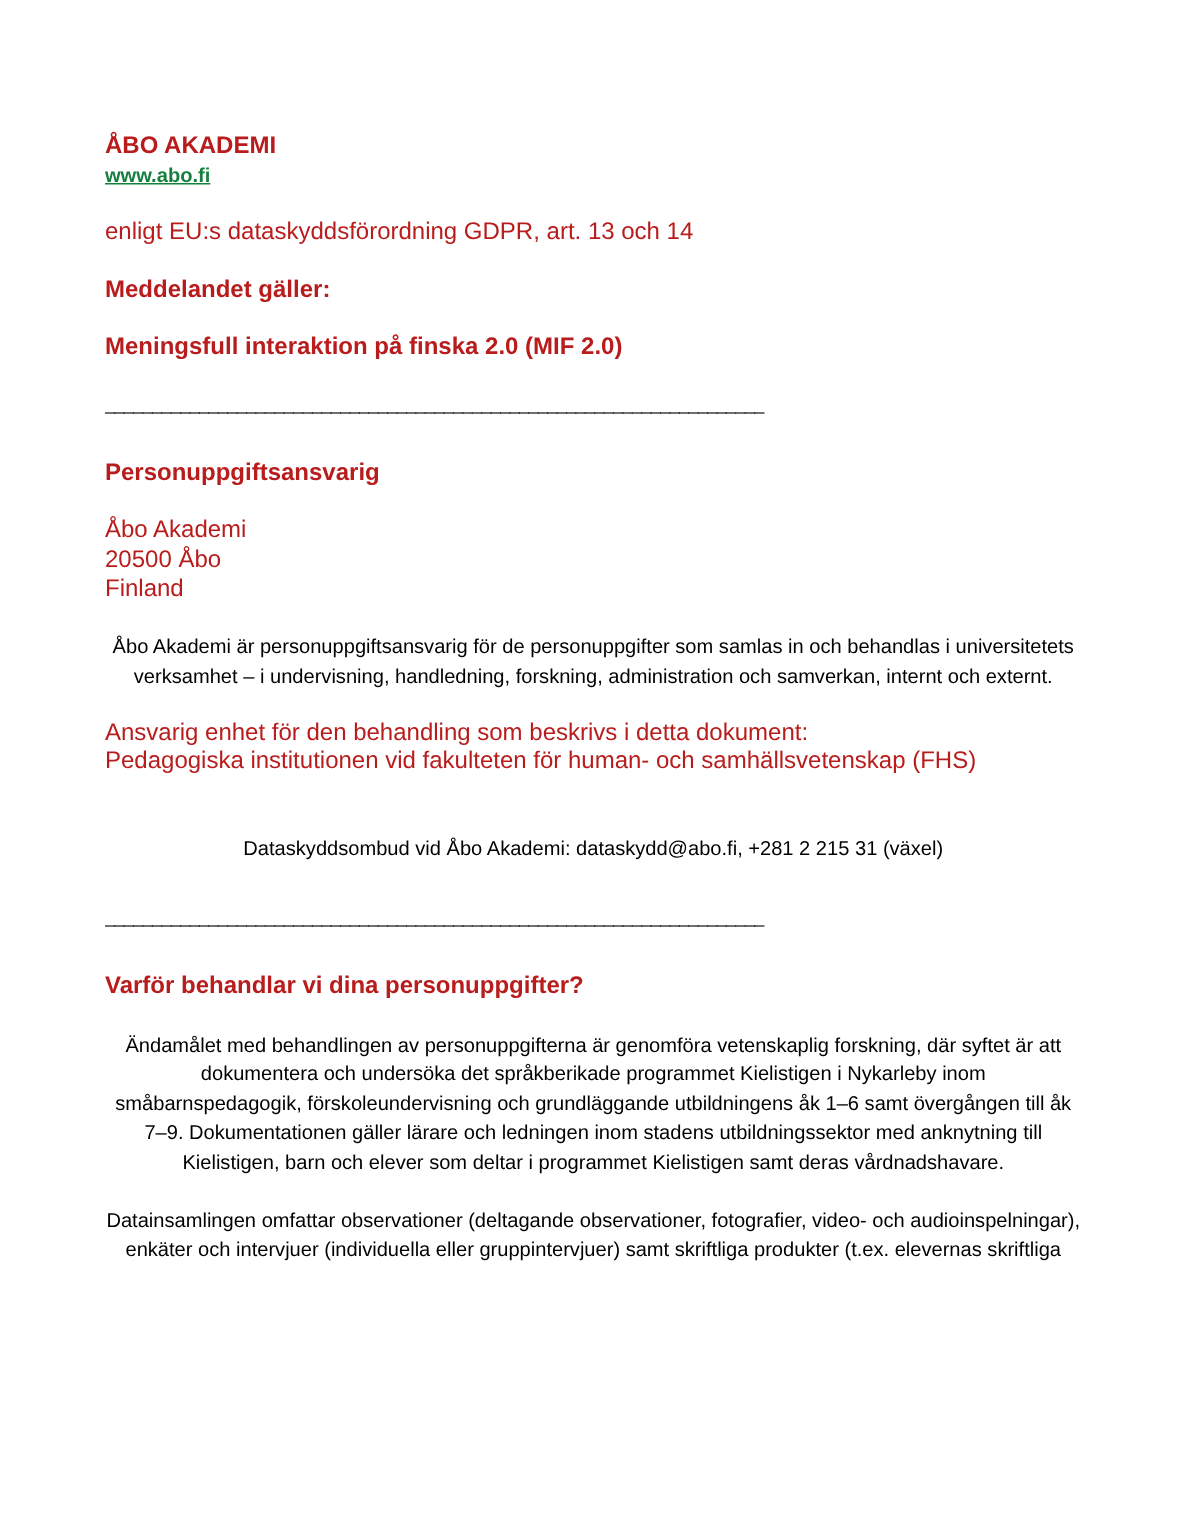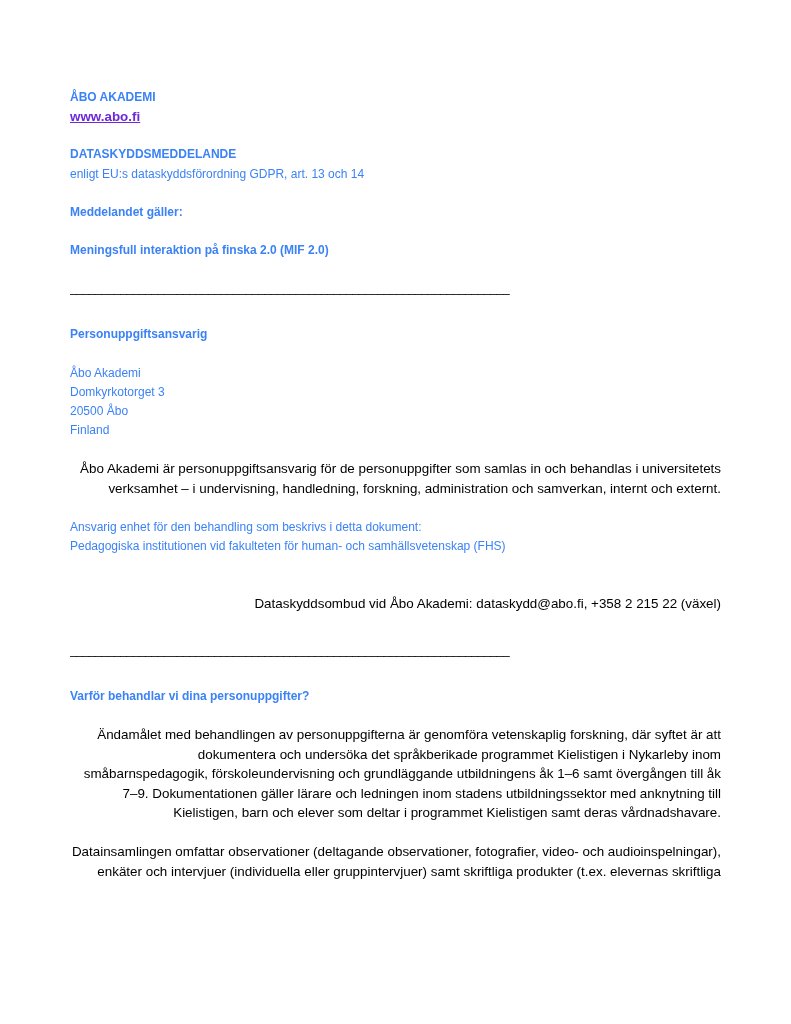--- a/index.html
+++ b/index.html
@@ -17,30 +17,30 @@
     box-sizing: border-box;
     overflow: hidden;
   }
   .content {
     position: absolute;
     left: 70px;
     top: 88px;
     width: 651px;
   }
   .line {
-    font-size: 12px;
+    font-size: 16px;
     line-height: 19.2px;
-    color: #3b82f6;
+    color: #b91c1c;
     white-space: pre-wrap;
   }
   .bold {
     font-weight: bold;
   }
   .link {
-    color: #6d28d9;
+    color: #15803d;
     text-decoration: underline;
     font-weight: bold;
     font-size: 13.4px;
     line-height: 19.2px;
     display: inline-block;
   }
   .block {
     margin: 0;
   }
   .gap-md { height: 19px; }
@@ -50,35 +50,34 @@
     line-height: 19.2px;
     letter-spacing: -0.4px;
     white-space: nowrap;
     overflow: hidden;
     width: 535px;
     color: #000000;
   }
   .para {
     font-size: 13.4px;
     line-height: 19.6px;
-    text-align: right;
+    text-align: center;
   }
 </style>
 </head>
 <body>
 
 <div class="page">
   <div class="content">
 
     <div class="line bold block">ÅBO AKADEMI</div>
     <a class="link" href="#">www.abo.fi</a>
 
     <div class="gap-md"></div>
 
-    <div class="line bold block">DATASKYDDSMEDDELANDE</div>
     <div class="line block">enligt EU:s dataskyddsförordning GDPR, art. 13 och 14</div>
 
     <div class="gap-md"></div>
 
     <div class="line bold block">Meddelandet gäller:</div>
 
     <div class="gap-md"></div>
 
     <div class="line bold block">Meningsfull interaktion på finska 2.0 (MIF 2.0)</div>
 
@@ -86,39 +85,38 @@
 
     <div class="rule">______________________________________________________________________</div>
 
     <div class="gap-lg"></div>
 
     <div class="line bold block">Personuppgiftsansvarig</div>
 
     <div class="gap-md"></div>
 
     <div class="line block">Åbo Akademi</div>
-    <div class="line block">Domkyrkotorget 3</div>
     <div class="line block">20500 Åbo</div>
     <div class="line block">Finland</div>
 
     <div class="gap-md"></div>
 
     <div class="para">Åbo Akademi är personuppgiftsansvarig för de personuppgifter som samlas in och behandlas i universitetets verksamhet – i undervisning, handledning, forskning, administration och samverkan, internt och externt.</div>
 
     <div class="gap-md"></div>
 
     <div class="line block">Ansvarig enhet för den behandling som beskrivs i detta dokument:</div>
     <div class="line block">Pedagogiska institutionen vid fakulteten för human- och samhällsvetenskap (FHS)</div>
 
     <div class="gap-md"></div>
 
 
     <div class="gap-md"></div>
 
-    <div class="para">Dataskyddsombud vid Åbo Akademi: dataskydd@abo.fi, +358 2 215 22 (växel)</div>
+    <div class="para">Dataskyddsombud vid Åbo Akademi: dataskydd@abo.fi, +281 2 215 31 (växel)</div>
 
     <div class="gap-lg"></div>
 
     <div class="rule">______________________________________________________________________</div>
 
     <div class="gap-lg"></div>
 
     <div class="line bold block">Varför behandlar vi dina personuppgifter?</div>
 
     <div class="gap-md"></div>

